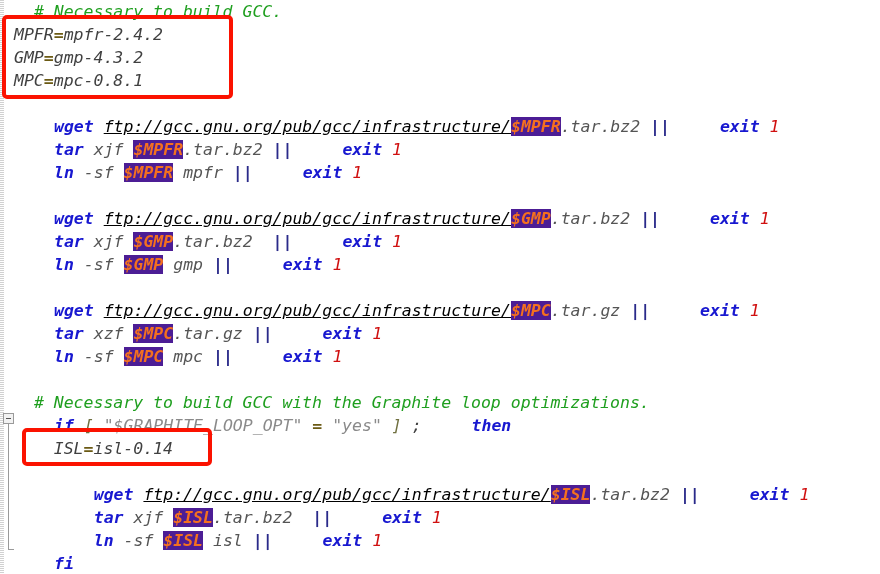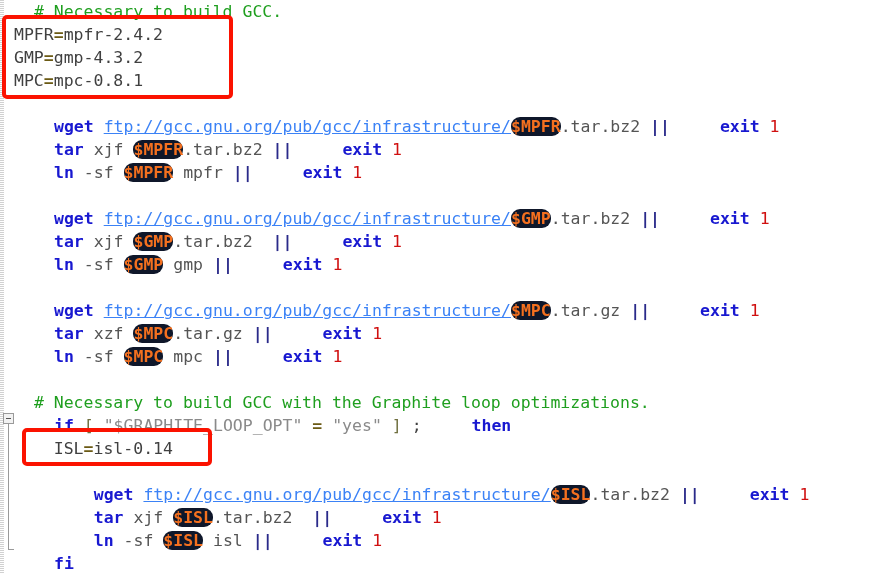--- a/index.html
+++ b/index.html
@@ -6,20 +6,21 @@
   body{
     width:880px;height:574px;
     background:#ffffff;
     font-family:"DejaVu Sans Mono","Liberation Mono",monospace;
     overflow:hidden;
   }
   #editor{
     position:relative;
     width:880px;height:442px;
     background:#ffffff;
+    font-style:italic;
   }
   
   .margin-strip{
     position:absolute;left:0;top:0;width:4px;height:574px;
     background:repeating-linear-gradient(180deg,#c9c9c9 0px,#c9c9c9 1px,#ffffff 1px,#ffffff 2px);
     opacity:.85;
   }
   .code{
     position:absolute;left:0;top:0;width:880px;
     padding:0;
@@ -34,22 +35,22 @@
     padding-left:14px;
     box-sizing:border-box;
   }
   .line.blank{height:23px;}
 
   
   .cmt      {color:#1f9f1f;}
   .kw       {color:#1818d0;font-weight:bold;margin-left:40px;}
   .plain    {color:#555555;}
   .plain2   {color:#404040;}
-  .url      {color:#3b82f6;text-decoration:underline;}
-  .var      {color:#f4701f;font-weight:bold;background:#0f172a;border-radius:9px;}
+  .url      {color:#000000;text-decoration:underline;}
+  .var      {color:#f4701f;font-weight:bold;background:#4c1d95;}
   .num      {color:#d01010;}
   .op       {color:#2a2a8a;font-weight:bold;}
   .eq       {color:#6b5a14;font-weight:bold;}
   .str      {color:#8a8a8a;}
   .bracket  {color:#707040;}
   .semi     {color:#404040;}
 
   
   .fold-box{
     position:absolute;

